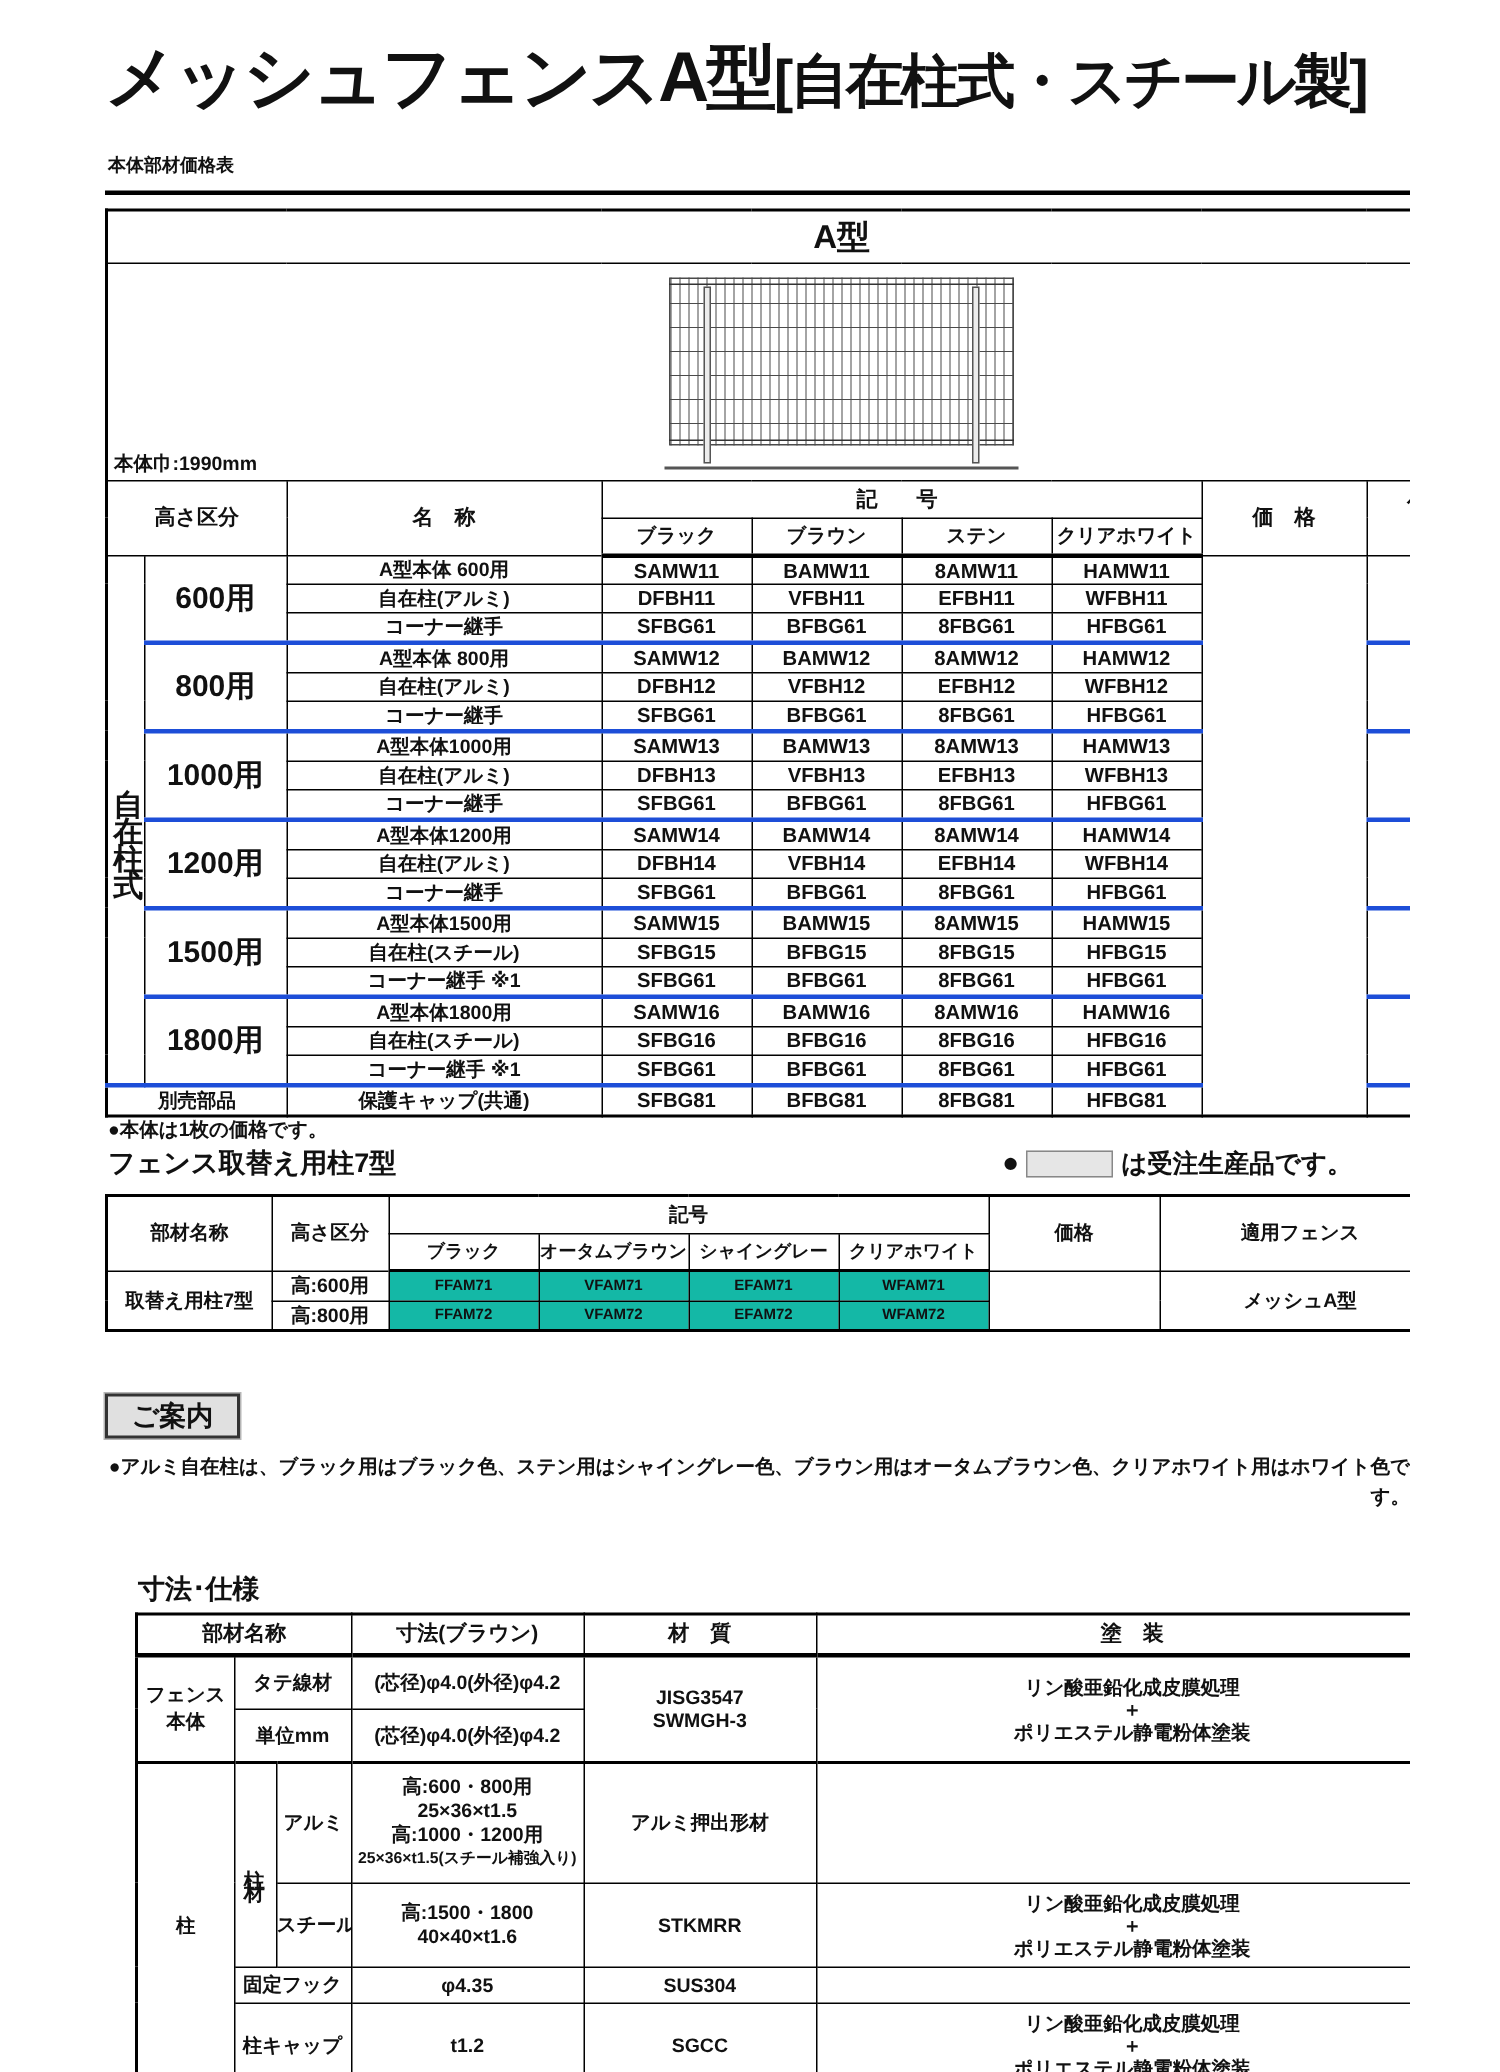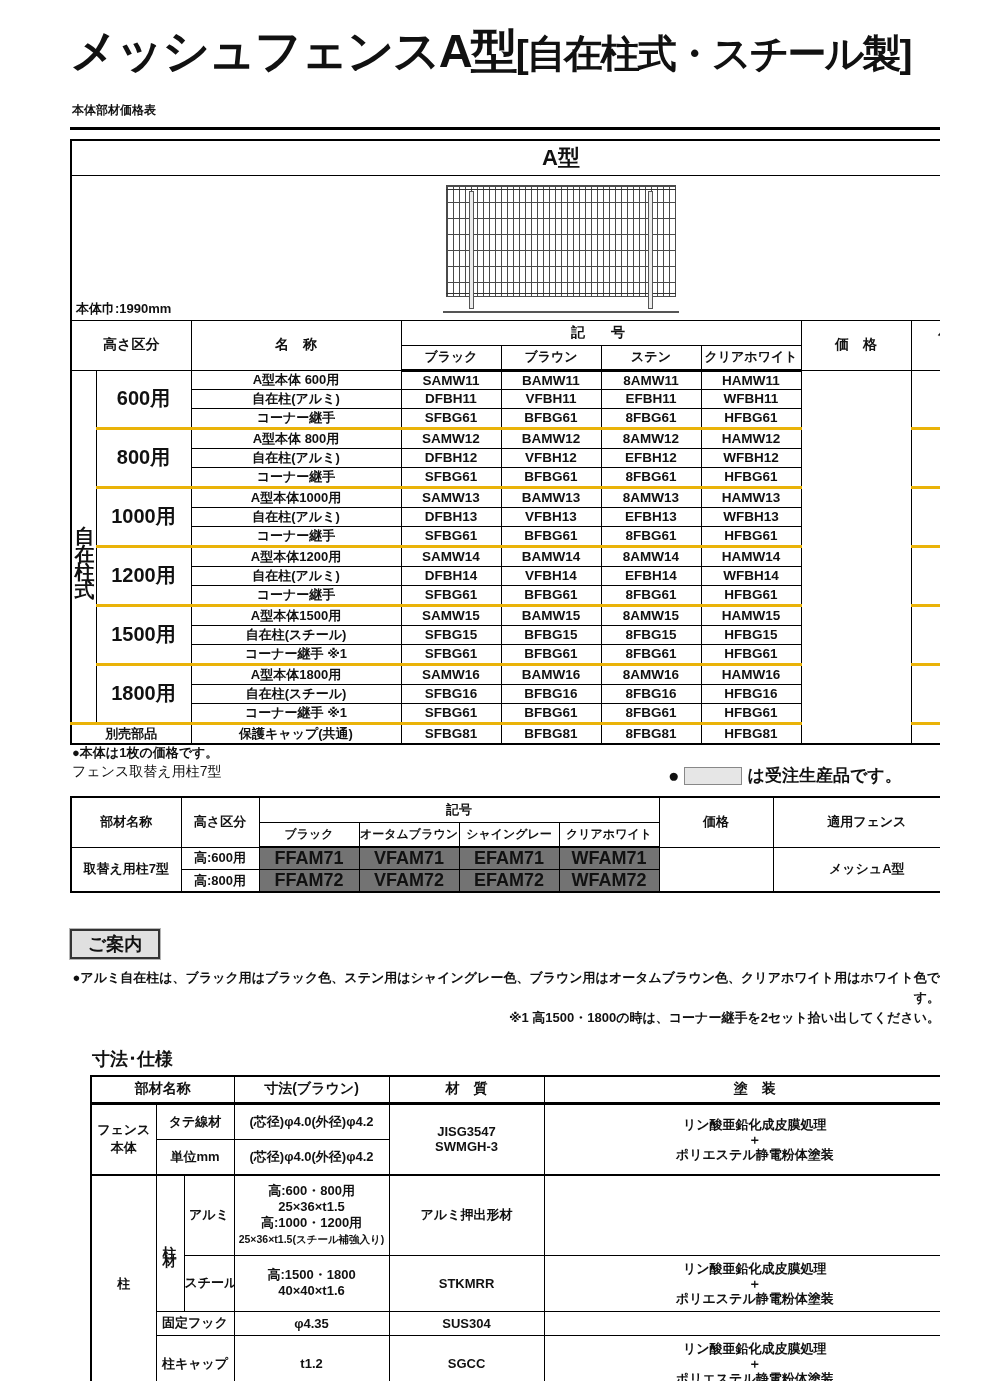--- a/index.html
+++ b/index.html
@@ -25,21 +25,21 @@
   
   .mt { position:absolute; left:10px; top:123px; width:980px; border:2px solid #000; }
   .mt .r-type td { height:35px; font-size:22px; }
   .mt .r-img td { height:145px; position:relative; vertical-align:middle; }
   .mt .hr1 td { height:25px; font-size:14px; }
   .mt .hr2 td { height:25px; font-size:13px; border-bottom:3px solid #000; }
   .mt .hr1 .sym { letter-spacing:6px; }
   .mt tbody td { height:19px; font-size:13px; }
   .mt td.code { font-size:13.5px; }
   .mt td.hcell { font-size:20px; }
-  .mt td.grp { border-top:3px solid #eab308; }
+  .mt td.grp { border-top:3px solid #1d4ed8; }
   .mt td.side { width:25px; border-right:1px solid #000; }
   .vtext { writing-mode:vertical-rl; text-orientation:upright; letter-spacing:18px;
            font-size:20px; font-weight:bold; margin:0 auto; }
   .mt td.price-cell { background:#fff; }
   .widthlabel { position:absolute; left:4px; bottom:2px; font-size:13px; font-weight:bold; }
 
   
   .fence { position:relative; width:236px; height:132px; margin:2px auto 0; }
   .fence .mesh { position:absolute; left:3px; top:2px; width:230px; height:112px;
     border:1px solid #4a4a4a;
@@ -49,31 +49,31 @@
   }
   .fence .rail { position:absolute; left:3px; width:230px; height:1px; background:#333; }
   .fence .post { position:absolute; top:8px; width:5px; height:118px;
     background:#ececec; border:1px solid #555; }
   .fence .post-l { left:26px; } .fence .post-r { right:26px; }
   .fence .ground { position:absolute; left:0; bottom:2px; width:236px; height:2px; background:#555; }
 
   .note1 { position:absolute; left:12px; top:728px; font-size:13px; font-weight:bold; }
 
   
-  .t2-title { position:absolute; left:12px; top:747px; font-size:14px; font-weight:normal; }
+  .t2-title { position:absolute; left:12px; top:747px; font-size:18px; font-weight:bold; }
   .legend { position:absolute; left:608px; top:748px; display:flex; align-items:center; gap:5px; }
   .legend .dot { font-size:19px; line-height:1; }
   .legend .swatch { width:58px; height:18px; background:#e6e6e6; border:1px solid #888; }
   .legend .ltxt { font-size:17px; font-weight:bold; }
 
   .t2 { position:absolute; left:10px; top:780px; width:890px; border:2px solid #000; }
   .t2 .hr1 td { height:25px; font-size:13px; }
   .t2 .hr2 td { height:25px; font-size:12px; border-bottom:2px solid #000; }
   .t2 tbody td { height:20px; font-size:13px; }
-  .t2 td.code { font-size:18px; background:#737373; }
+  .t2 td.code { font-size:10px; background:#14b8a6; }
 
   
   .info-box { position:absolute; left:10px; top:913px; width:90px; height:30px;
     background:#e0e0e0; border:2px solid #333; box-shadow:0 0 0 1px #b5b5b5;
     display:flex; align-items:center; justify-content:center;
     font-size:18px; font-weight:bold; }
   .info-lines { position:absolute; left:12px; top:952px; font-size:13px; font-weight:bold; line-height:20px;text-align:right; }
 
   
   .specs-title { position:absolute; left:32px; top:1031px; font-size:18px; font-weight:bold; }
@@ -355,21 +355,20 @@
         <td class="code">VFAM72</td>
         <td class="code">EFAM72</td>
         <td class="code">WFAM72</td>
       </tr>
     </tbody>
   </table>
 
   <div class="info-box">ご案内</div>
   <div class="info-lines">
     <div>●アルミ自在柱は、ブラック用はブラック色、ステン用はシャイングレー色、ブラウン用はオータムブラウン色、クリアホワイト用はホワイト色です。</div>
-    <div>※1 高1500・1800の時は、コーナー継手を2セット拾い出してください。</div>
   </div>
 
   <div class="specs-title">寸法･仕様</div>
   <table class="sp">
     <colgroup>
       <col style="width:65px">
         <col style="width:28px">
         <col style="width:50px">
       <col style="width:155px">
         <col style="width:155px">

